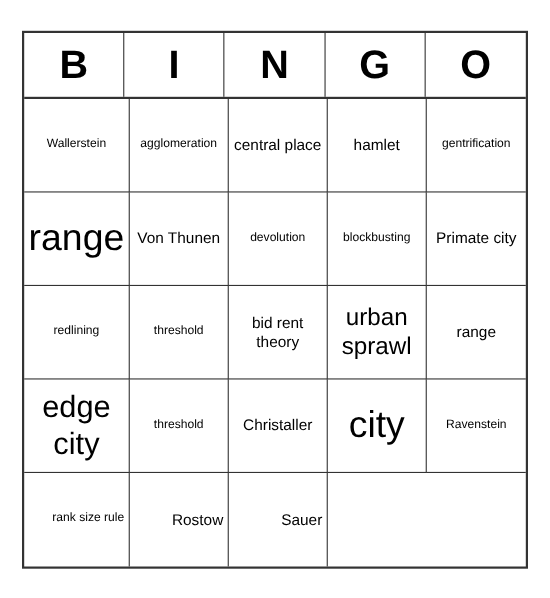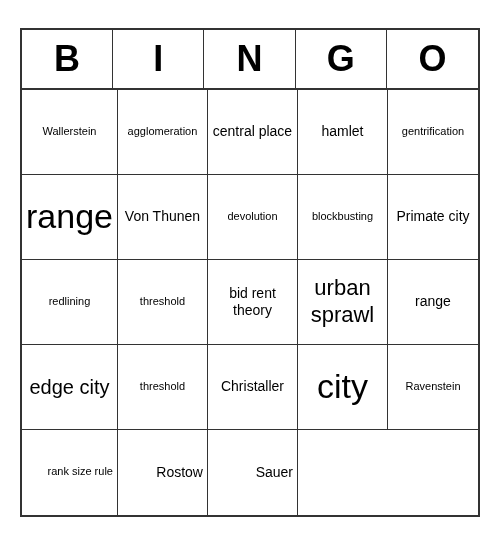--- a/index.html
+++ b/index.html
@@ -53,21 +53,21 @@
     .bingo-cell:nth-child(n+21) {
       border-bottom: none;
       justify-content: flex-end;
     }
     .cell-text {
       line-height: 1.2;
     }
     .size-small { font-size: 11px; }
     .size-medium { font-size: 14px; }
     .size-large { font-size: 22px; }
-    .size-xlarge { font-size: 20px; }
+    .size-xlarge { font-size: 28px; }
     .size-xxlarge { font-size: 34px; }
   </style>
 </head>
 <body>
 
 <div class="bingo-card">
   <div class="bingo-header">
   <div class="bingo-header-cell">B</div>
       <div class="bingo-header-cell">I</div>
       <div class="bingo-header-cell">N</div>

